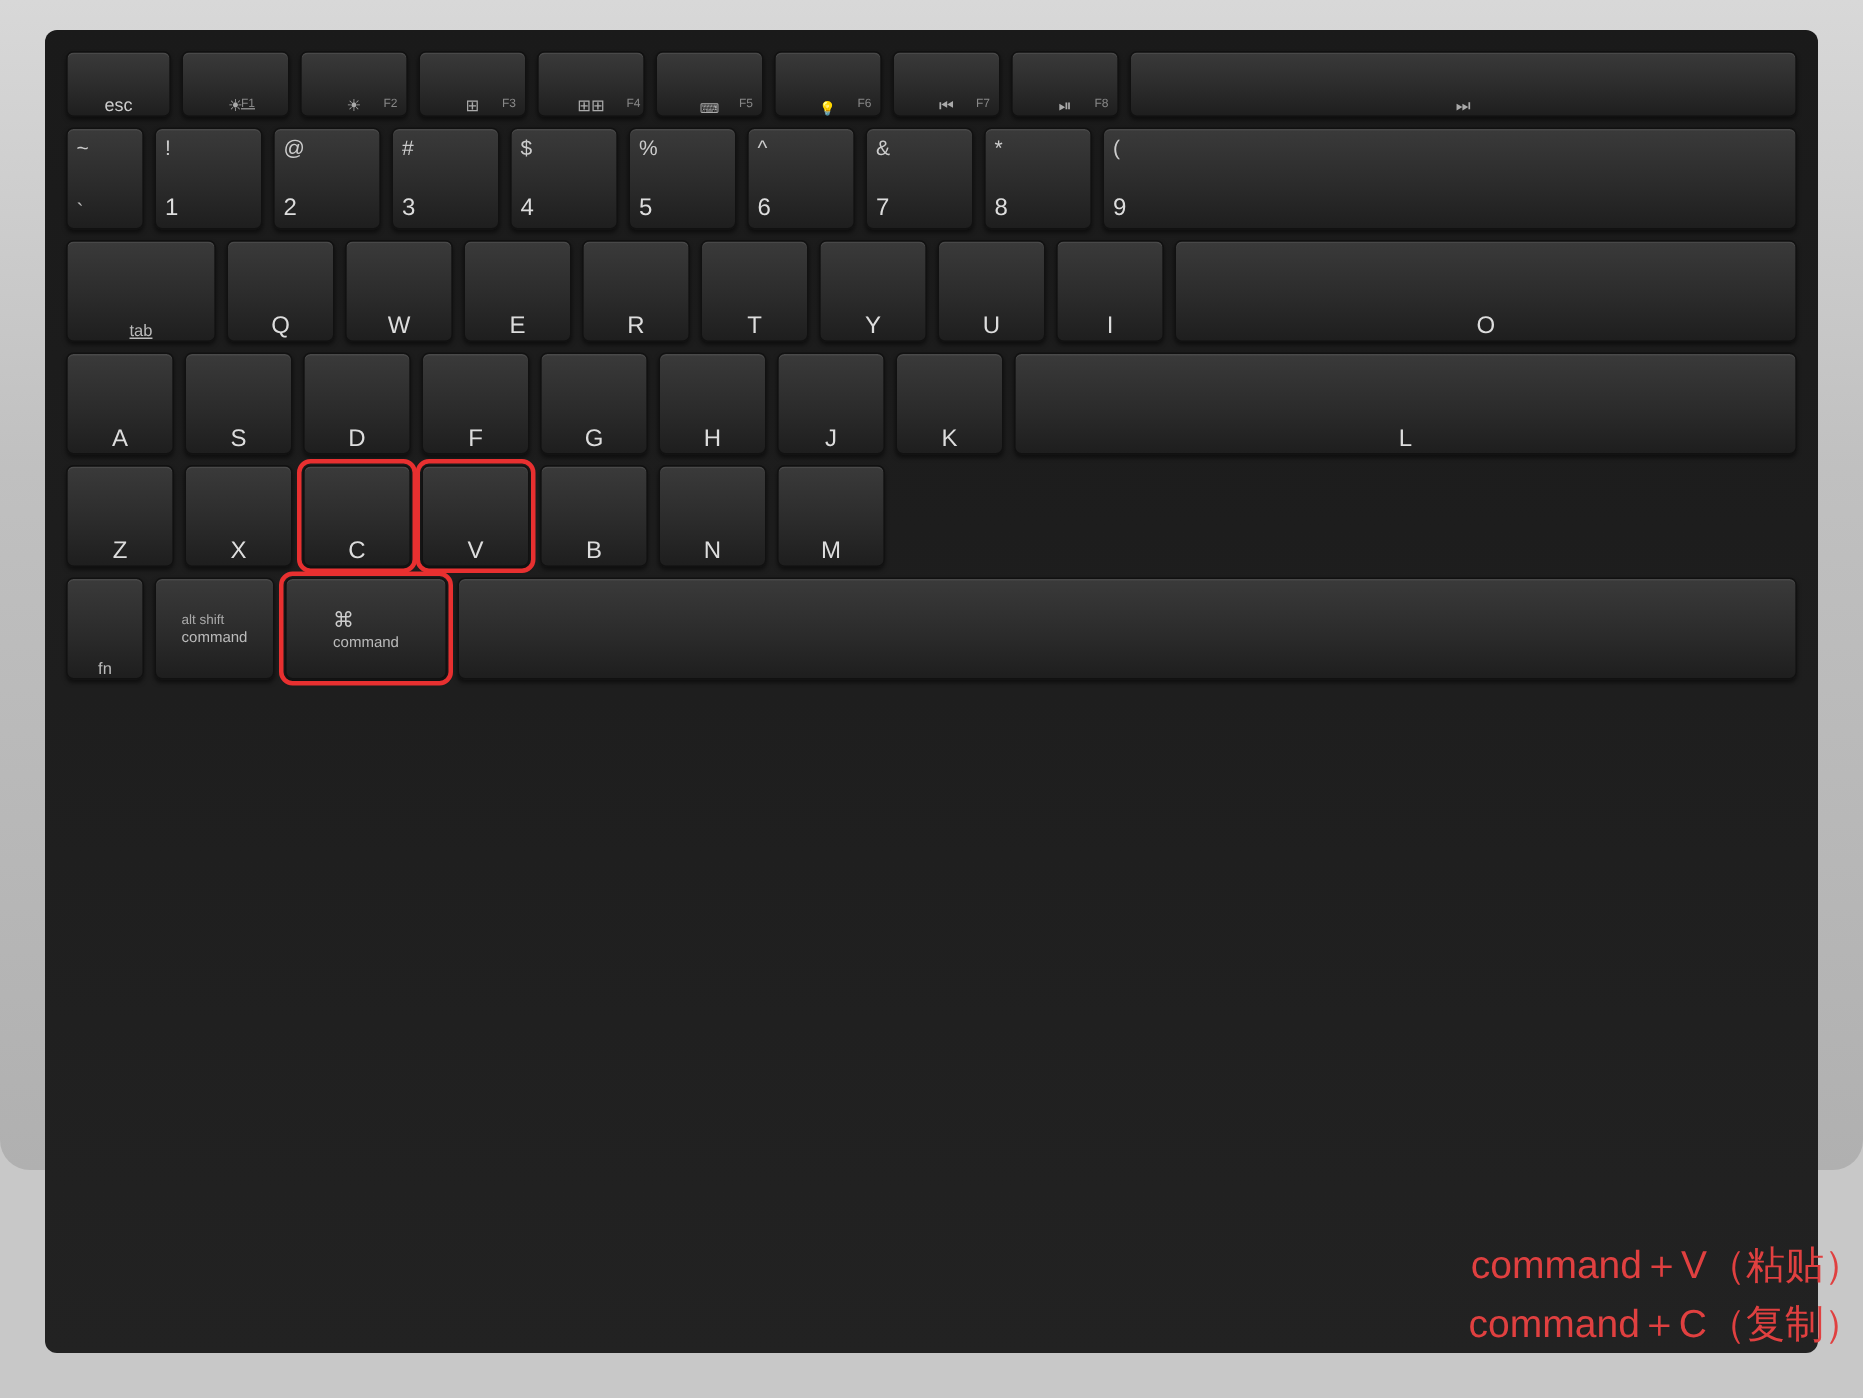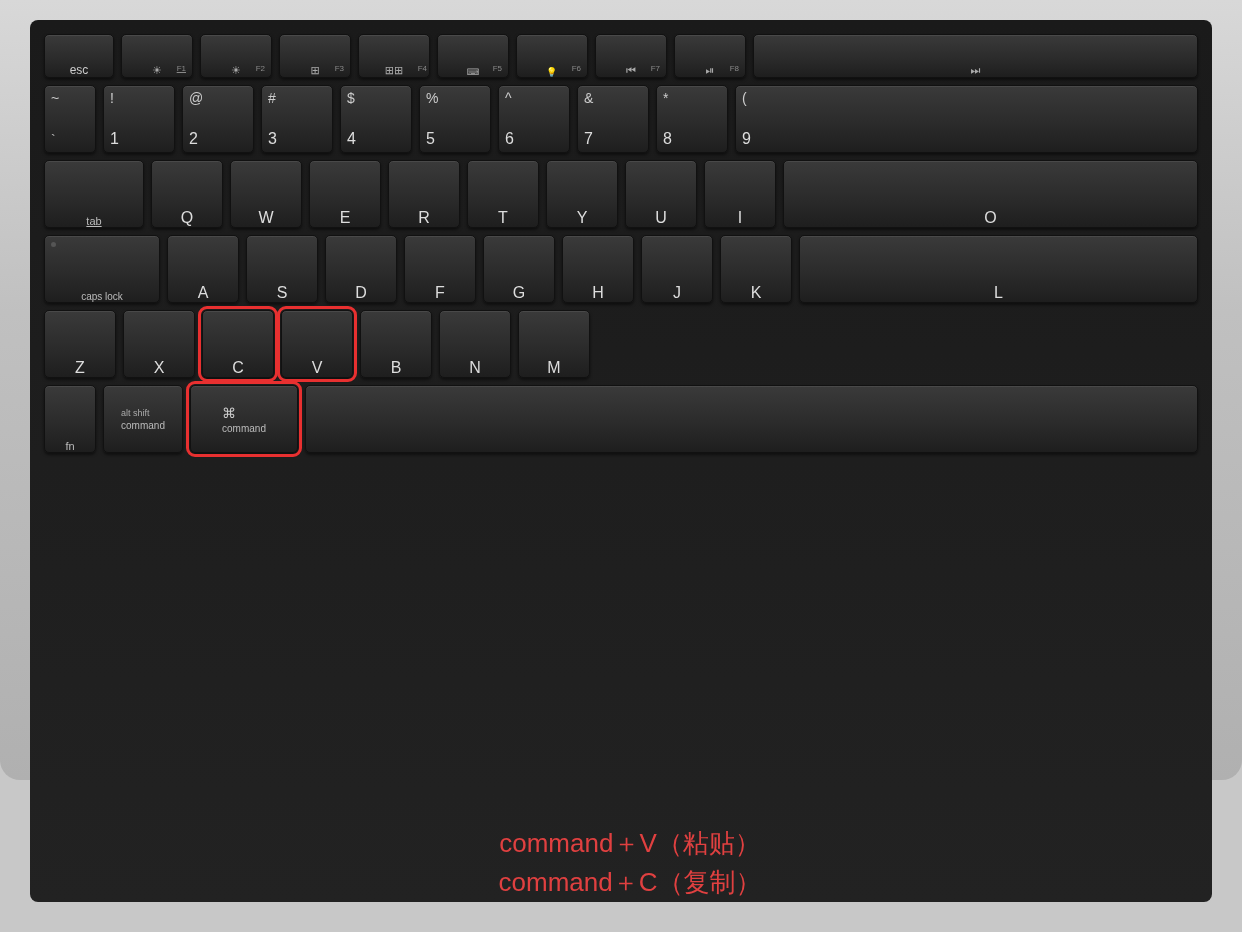--- a/index.html
+++ b/index.html
@@ -92,21 +92,21 @@
       outline-offset: 1px;
       z-index: 10;
     }
 
     
     .annotation {
       position: absolute;
       bottom: 30px;
       left: 18px;
       right: 0;
-      text-align: center;
+      text-align: right;
     }
 
     .annotation-line {
       font-size: 26px;
       color: #e04040;
       line-height: 1.5;
     }
 
     
     .key-multi {
@@ -146,21 +146,21 @@
 <div class="keyboard-bg"></div>
 
 <div class="keyboard-inner">
 
   <div class="key-row">
     <div class="key key-esc">
       <span style="font-size:12px;color:#ccc;">esc</span>
     </div>
     <div class="key key-f">
       <span class="fn-icon">☀</span>
-      <span style="position:absolute;bottom:4px;right:6px;font-size:8px;color:#888;text-decoration:underline;">F1</span>
+      <span style="position:absolute;bottom:4px;right:22px;font-size:8px;color:#888;text-decoration:underline;">F1</span>
     </div>
     <div class="key key-f">
       <span class="fn-icon">☀</span>
       <span style="position:absolute;bottom:4px;right:6px;font-size:8px;color:#888;">F2</span>
     </div>
     <div class="key key-f">
       <span class="fn-icon">⊞</span>
       <span style="position:absolute;bottom:4px;right:6px;font-size:8px;color:#888;">F3</span>
     </div>
     <div class="key key-f">
@@ -278,24 +278,20 @@
     </div>
     <div class="key key-std">
       <span class="key-label-main">I</span>
     </div>
     <div class="key key-std key-partial">
       <span class="key-label-main">O</span>
     </div>
   </div>
 
   <div class="key-row">
-    <div class="key key-caps">
-      <div class="dot-indicator"></div>
-      <span style="font-size:10px;color:#bbb;">caps lock</span>
-    </div>
     <div class="key key-std">
       <span class="key-label-main">A</span>
     </div>
     <div class="key key-std">
       <span class="key-label-main">S</span>
     </div>
     <div class="key key-std">
       <span class="key-label-main">D</span>
     </div>
     <div class="key key-std">

